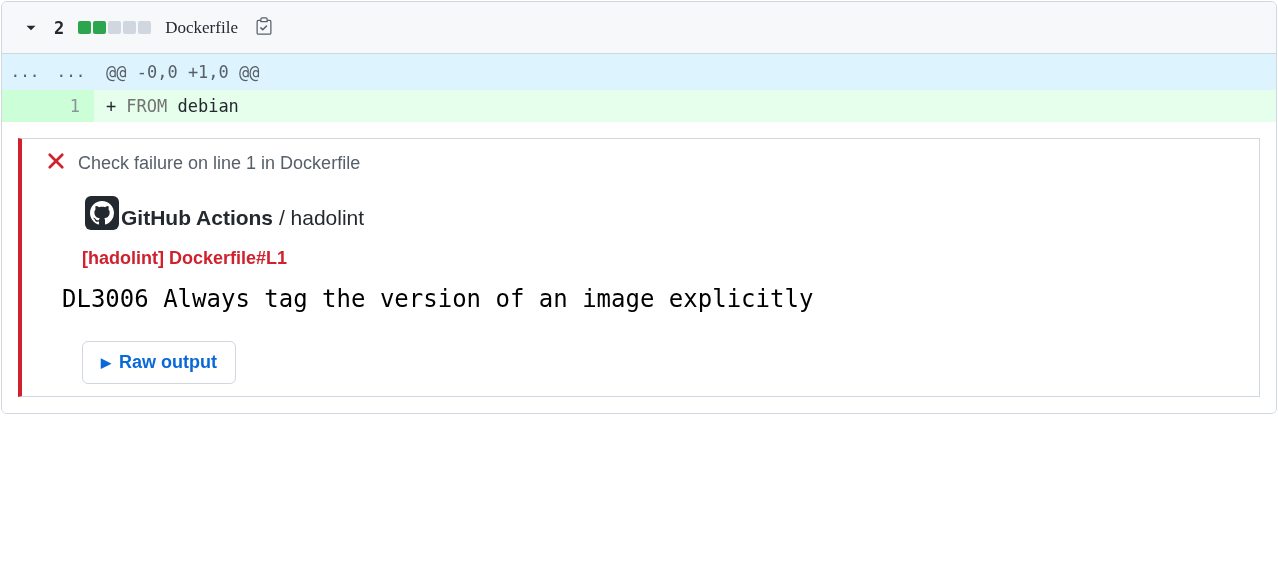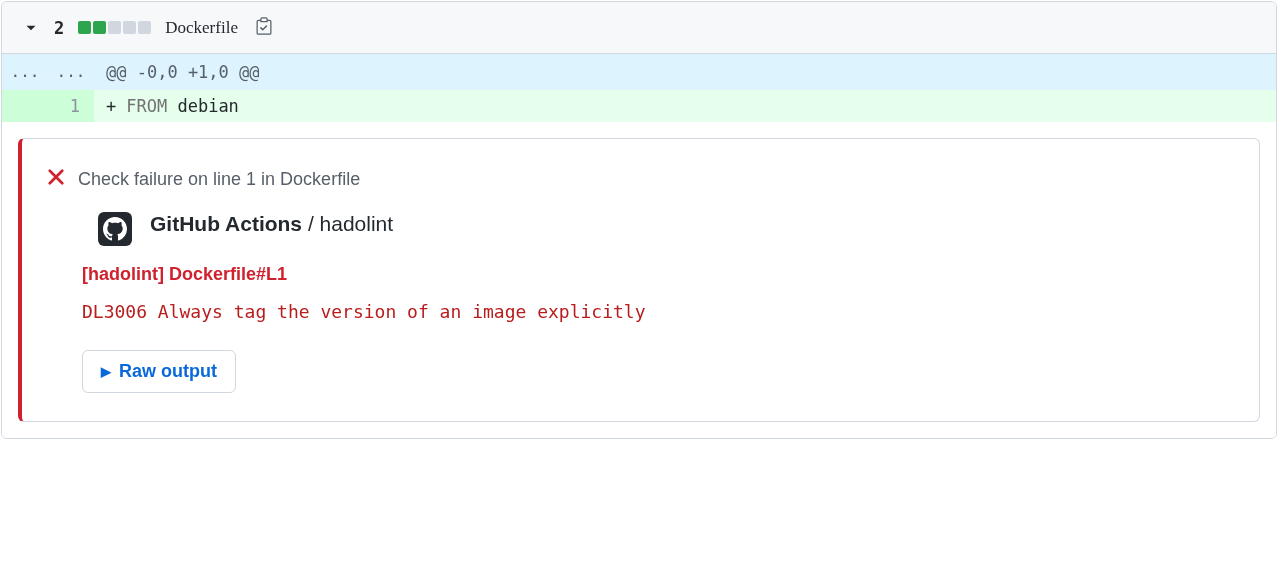--- a/index.html
+++ b/index.html
@@ -125,44 +125,44 @@
     .keyword-red {
       color: #737373;
     }
     .annotation-wrapper {
       padding: 16px;
       background: #ffffff;
     }
     .annotation-box {
       border: 1px solid #d0d7de;
       border-left: 4px solid #cf222e;
-      border-radius: 6px;
-      background: #ffffff;
-      padding: 28px 24px;
+      border-radius: 0;
+      background: #ffffff;
+      padding: 12px 24px;
     }
     .annotation-header {
       display: flex;
       align-items: center;
       gap: 12px;
       margin-bottom: 20px;
     }
     .x-icon {
       color: #cf222e;
       font-weight: bold;
       font-size: 20px;
     }
     .annotation-header-text {
       color: #57606a;
       font-size: 18px;
     }
     .annotation-source {
       display: flex;
-      align-items: flex-start;
-      gap: 18px;
-      margin-left: 52px;
+      align-items: flex-end;
+      gap: 2px;
+      margin-left: 39px;
       margin-bottom: 18px;
     }
     .gh-logo {
       width: 34px;
       height: 34px;
       background: #24292f;
       border-radius: 6px;
       display: flex;
       align-items: center;
       justify-content: center;
@@ -181,24 +181,24 @@
       font-weight: 400;
     }
     .annotation-title {
       margin-left: 36px;
       color: #cf222e;
       font-weight: 700;
       font-size: 18px;
       margin-bottom: 16px;
     }
     .annotation-message {
-      margin-left: 36px;
-      font-family: ui-monospace, SFMono-Regular, "SF Mono", Menlo, Consolas, monospace;
-      font-size: 18px;
-      color: #b91c1c;
+      margin-left: 16px;
+      font-family: ui-monospace, SFMono-Regular, "SF Mono", Menlo, Consolas, monospace;
+      font-size: 24px;
+      color: #000000;
       margin-bottom: 28px;
     }
     .raw-output-btn {
       margin-left: 36px;
       display: inline-flex;
       align-items: center;
       gap: 8px;
       border: 1px solid #d0d7de;
       background: #ffffff;
       border-radius: 6px;

